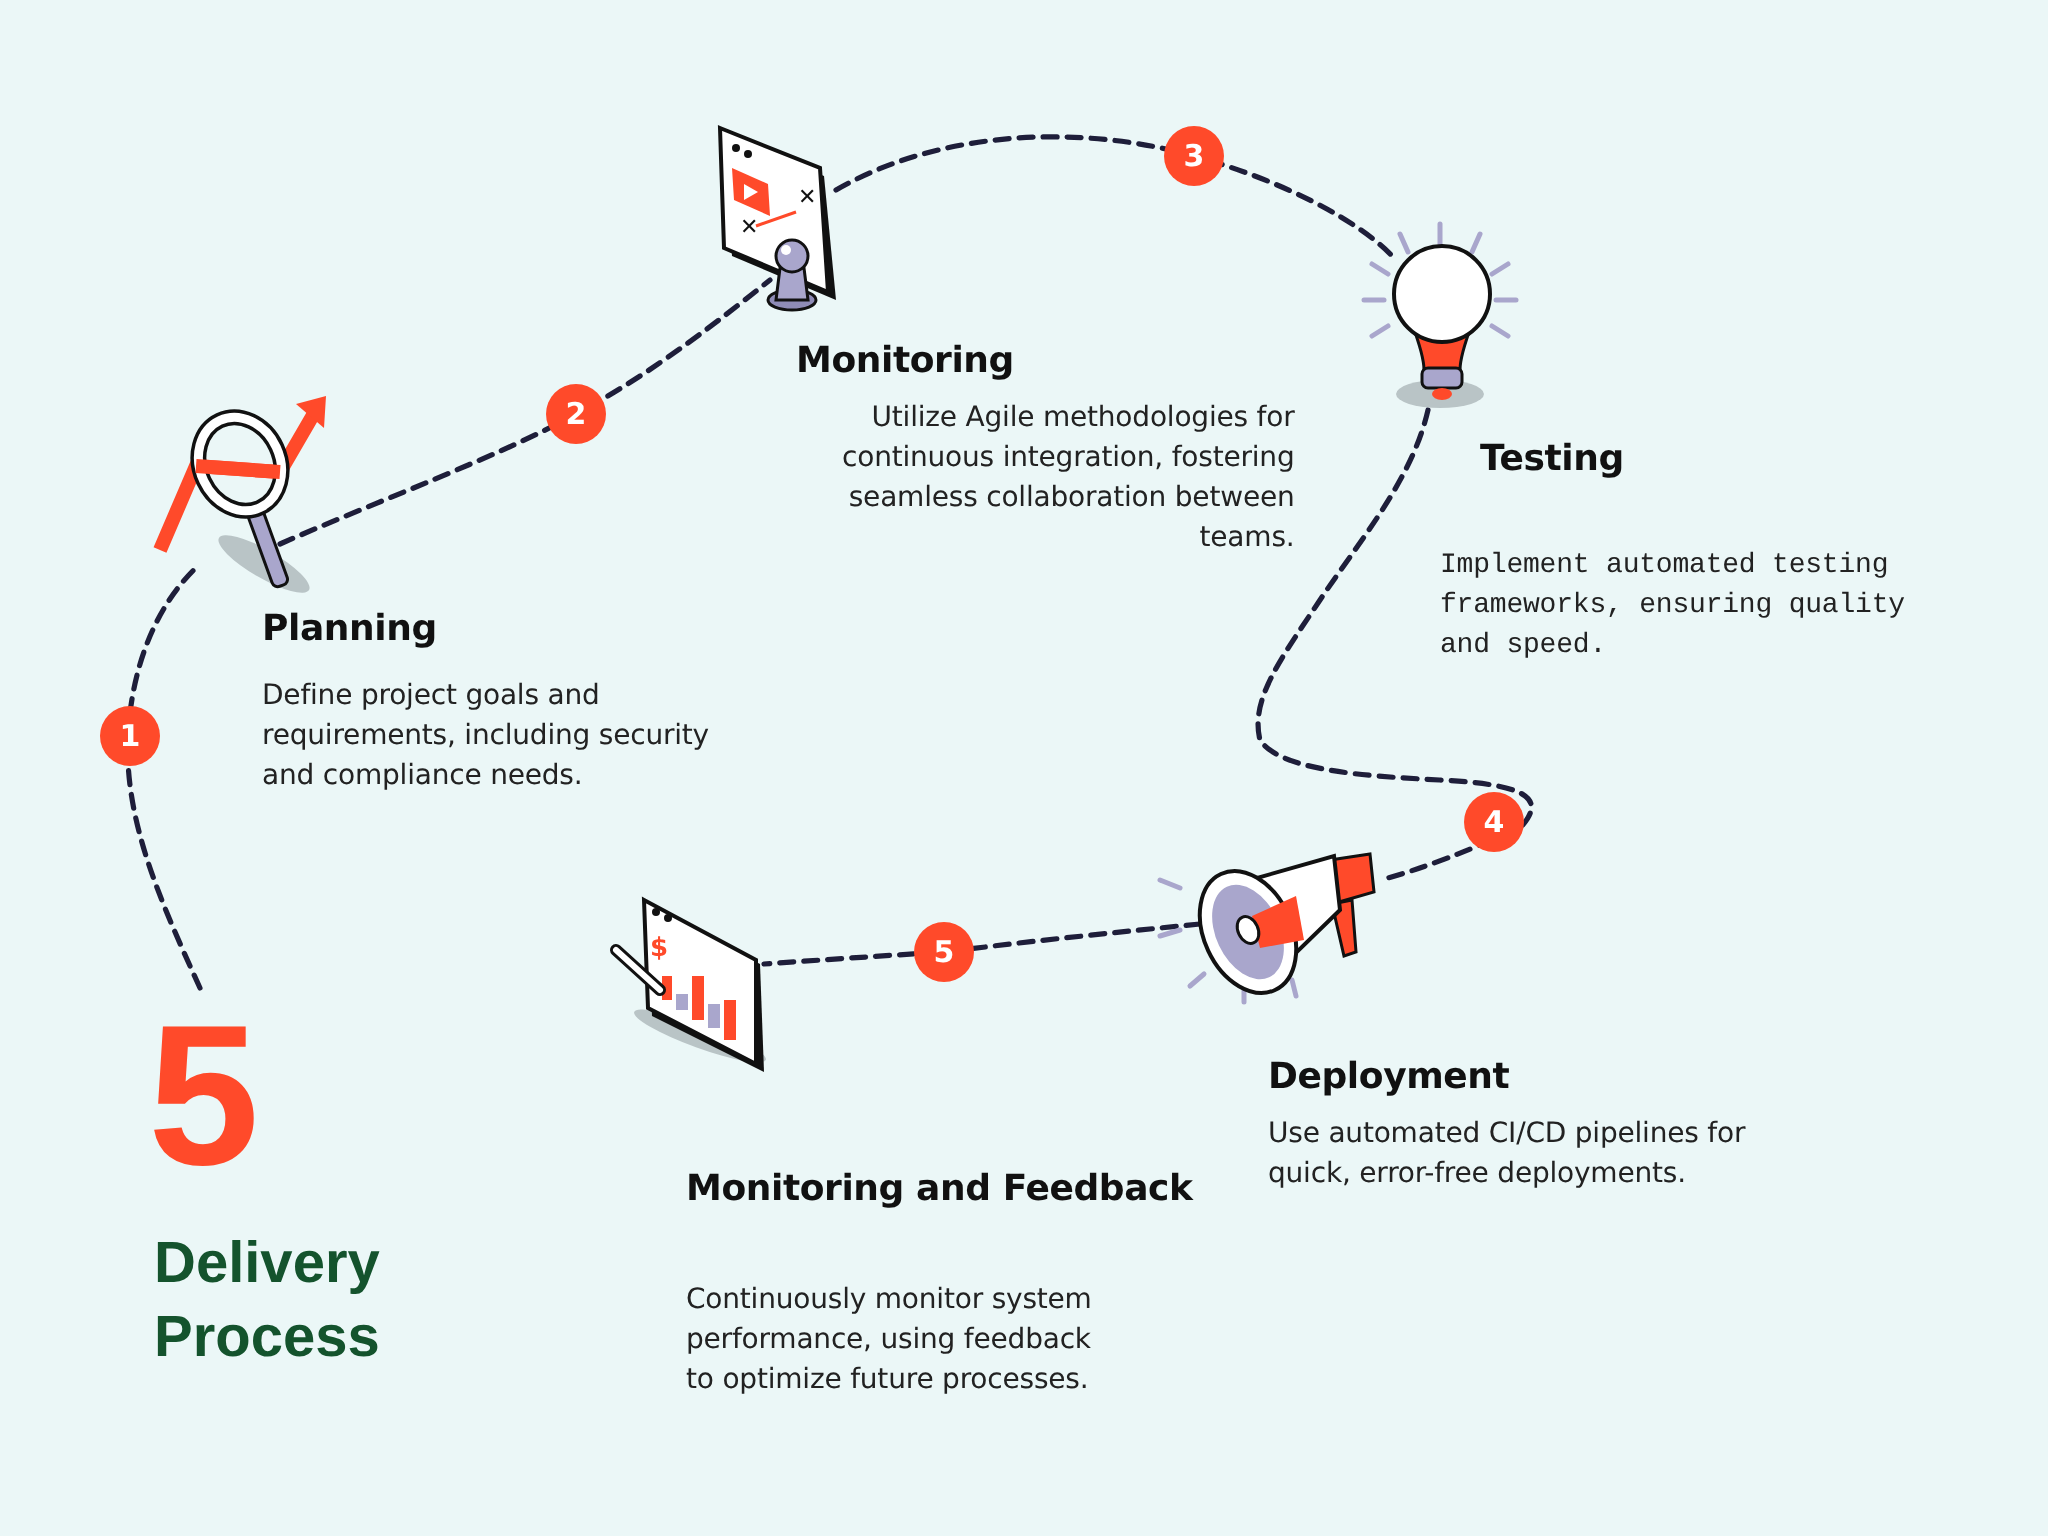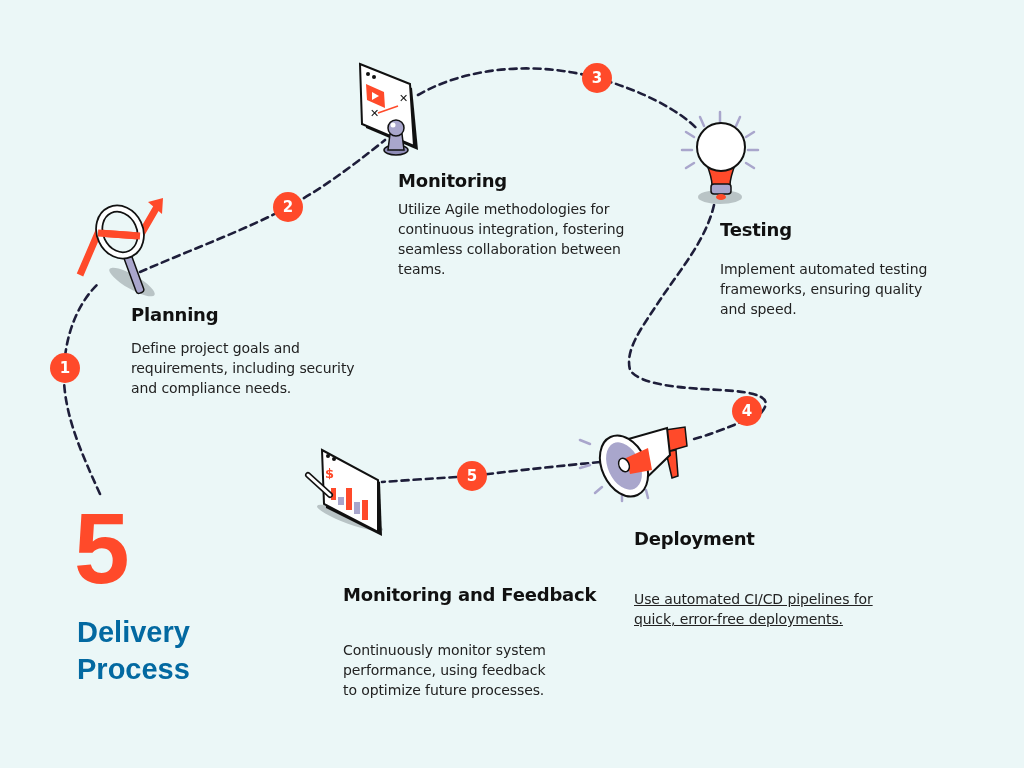--- a/index.html
+++ b/index.html
@@ -22,21 +22,21 @@
   .badge-text {
     font-family: "DejaVu Sans", sans-serif; font-weight: bold; font-size: 15px;
     fill: #ffffff; text-anchor: middle; dominant-baseline: central;
   }
   #big-number {
     position: absolute; left: 74px; top: 498px; font-size: 100px; font-weight: bold;
     color: #ff4a2a; line-height: 1; font-family: "Liberation Sans", sans-serif;
   }
   #headline {
     position: absolute; left: 77px; top: 614px; font-size: 29px; font-weight: bold;
-    color: #0369a1; line-height: 37px; white-space: pre-line; font-family: "Liberation Sans", sans-serif;
+    color: #14532d; line-height: 37px; white-space: pre-line; font-family: "Liberation Sans", sans-serif;
   }
 </style>
 </head>
 <body>
 
 <svg id="scene" viewBox="0 0 1024 768" xmlns="http://www.w3.org/2000/svg">
 
   <path d="M100,494 C80,450 62,410 64,368 C66,330 80,300 100,282 M140,272 C190,250 250,228 288,207 C320,190 350,168 385,140 M418,95 C470,65 540,62 597,78 C640,90 680,110 698,130 M714,205 C706,240 680,270 660,300 C640,330 625,350 630,370 C640,385 680,388 720,390 C760,392 775,398 760,414 C735,425 710,435 690,440 M600,462 C560,466 520,470 472,476 C440,478 410,480 382,482" fill="none" stroke="#1e1e3a" stroke-width="2.6" stroke-dasharray="7 5" stroke-linecap="round"></path>
 
   <g>
@@ -139,32 +139,32 @@
     <text class="badge-text" x="472" y="476">5</text>
   </g>
 </svg>
 
 <h3 class="step-title" style="left:131px; top:304px;">Planning</h3>
 <p class="step-desc" style="left:131px; top:338px;">Define project goals and
 requirements, including security
 and compliance needs.</p>
 
 <h3 class="step-title" style="left:398px; top:170px;">Monitoring</h3>
-<p class="step-desc" style="left:398px; top:199px;">Utilize Agile methodologies for
+<p class="step-desc" style="left:421px; top:199px;text-align:right;">Utilize Agile methodologies for
 continuous integration, fostering
 seamless collaboration between
 teams.</p>
 
-<h3 class="step-title" style="left:720px; top:219px;text-align:right;">Testing</h3>
-<p class="step-desc" style="left:720px; top:259px;">Implement automated testing
+<h3 class="step-title" style="left:740px; top:219px;text-align:right;">Testing</h3>
+<p class="step-desc" style="left:720px; top:273px;font-family:Liberation Mono, monospace;">Implement automated testing
 frameworks, ensuring quality
 and speed.</p>
 
 <h3 class="step-title" style="left:634px; top:528px;">Deployment</h3>
-<p class="step-desc" style="left:634px; top:589px;text-decoration:underline;">Use automated CI/CD pipelines for
+<p class="step-desc" style="left:634px; top:557px;">Use automated CI/CD pipelines for
 quick, error-free deployments.</p>
 
 <h3 class="step-title" style="left:343px; top:584px;">Monitoring and Feedback</h3>
 <p class="step-desc" style="left:343px; top:612px;margin-top:28px;">Continuously monitor system
 performance, using feedback
 to optimize future processes.</p>
 
 <div id="big-number">5</div>
 <div id="headline">Delivery
 Process</div>

